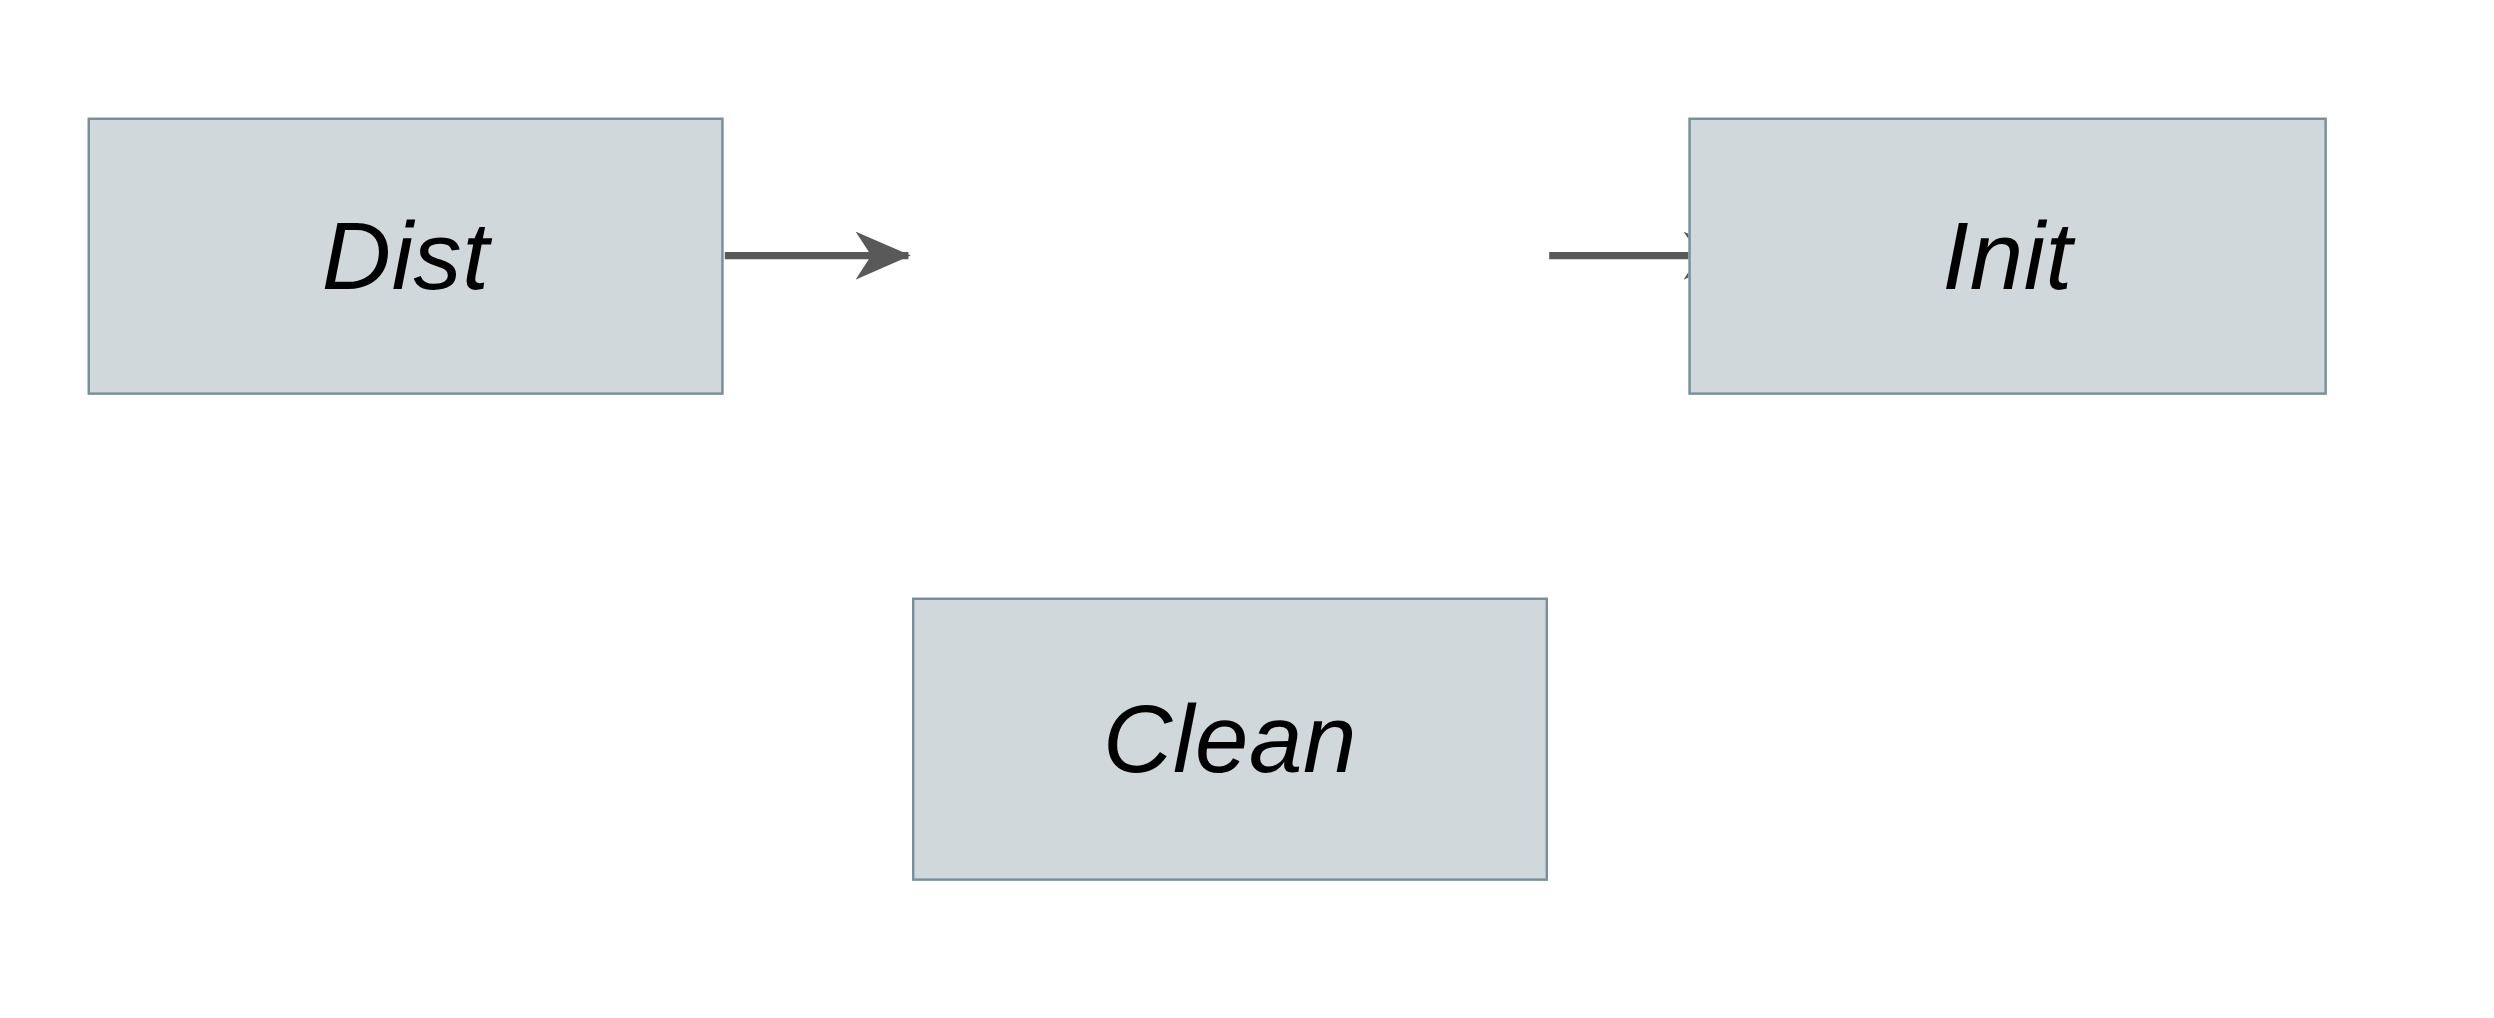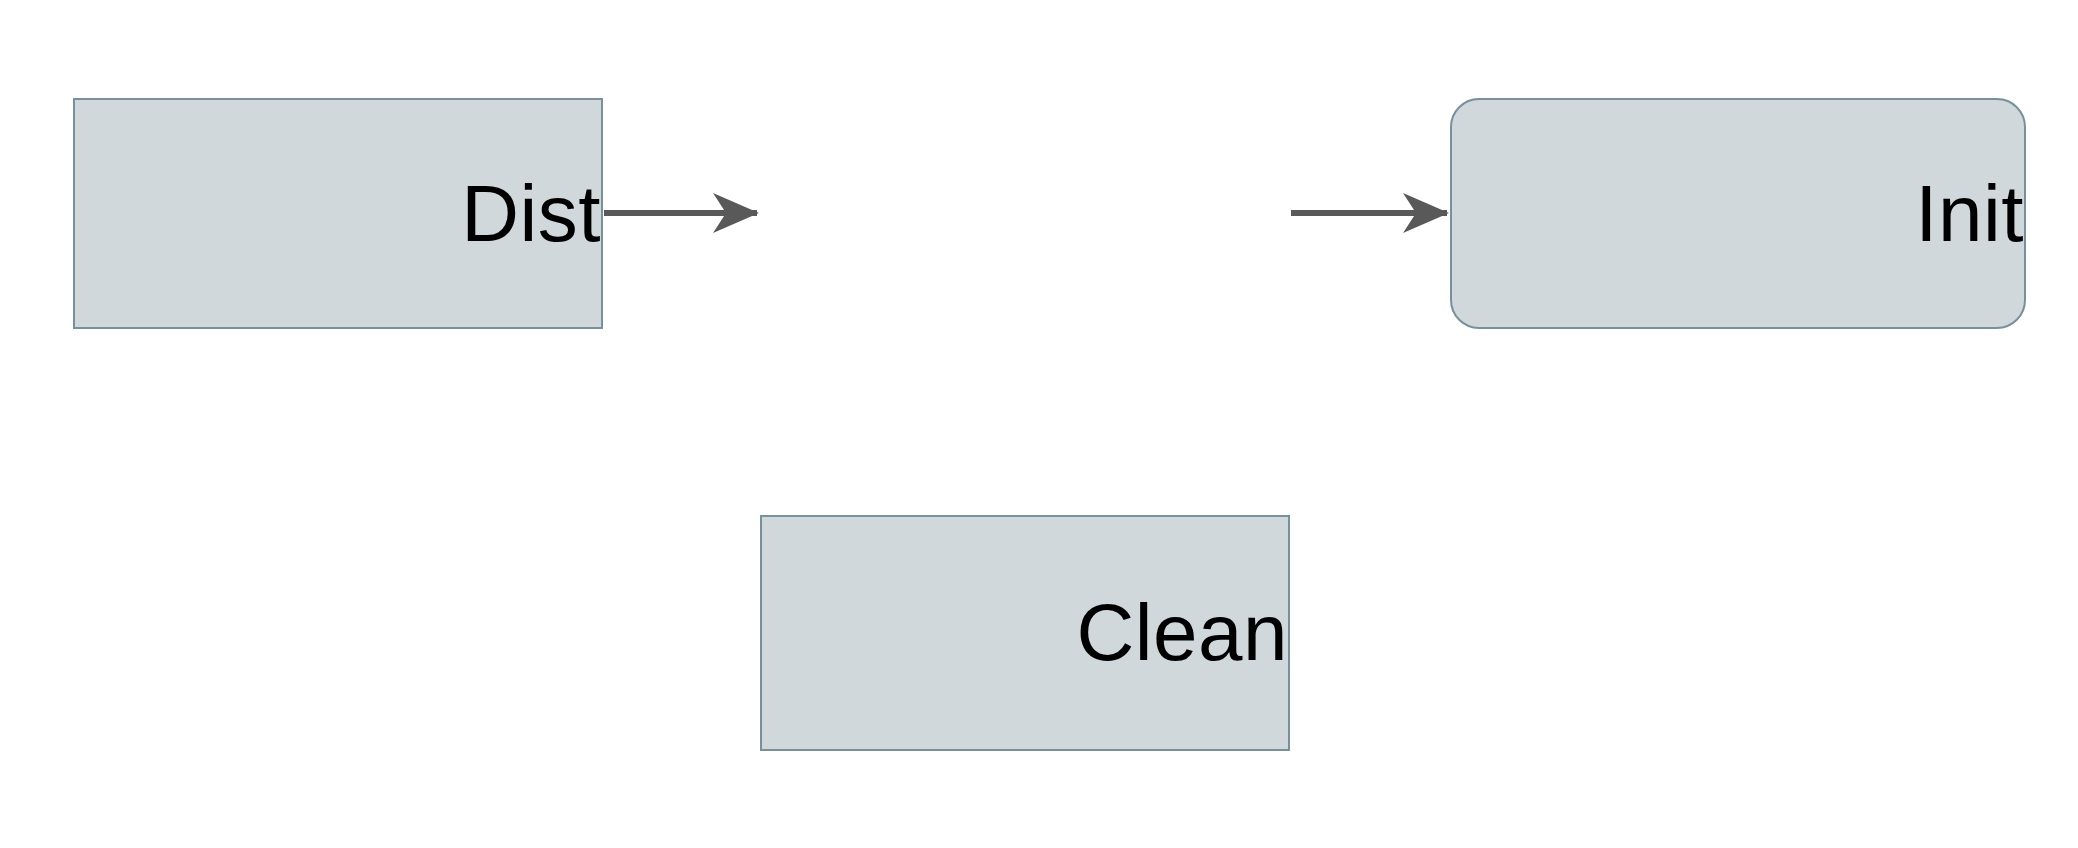--- a/index.html
+++ b/index.html
@@ -35,33 +35,34 @@
   .arrowhead-shape {
     fill: var(--arrow);
     stroke: none;
   }
   .node {
     position: absolute;
     background: var(--node-fill);
     border: 2px solid var(--node-border);
     display: flex;
     align-items: center;
-    justify-content: flex-end;
+    justify-content: center;
+    font-style: italic;
   }
   .node-label {
     color: var(--text);
     font-size: 80px;
     line-height: 1;
     letter-spacing: 0.5px;
     white-space: nowrap;
   }
   .node-dist    { left: 73px;   top: 98px;  width: 530px; height: 231px; }
   .node-compile { left: 760px;  top: 98px;  width: 530px; height: 231px; }
-  .node-init    { left: 1450px; top: 98px;  width: 576px; height: 231px; border-radius: 29px; }
-  .node-clean   { left: 760px;  top: 515px; width: 530px; height: 236px; }
+  .node-init    { left: 1407px; top: 98px;  width: 532px; height: 231px; }
+  .node-clean   { left: 760px;  top: 498px; width: 530px; height: 236px; }
 </style>
 </head>
 <body>
 
 <div class="canvas">
 
   <svg class="edges-layer" width="2078" height="848" viewBox="0 0 2078 848" xmlns="http://www.w3.org/2000/svg">
     <defs>
       <marker id="barb" viewBox="0 0 46 40" refX="44" refY="20" markerWidth="46" markerHeight="40" markerUnits="userSpaceOnUse" orient="auto">
         <polygon class="arrowhead-shape" points="0,0 46,20 0,40 13,20"></polygon>

